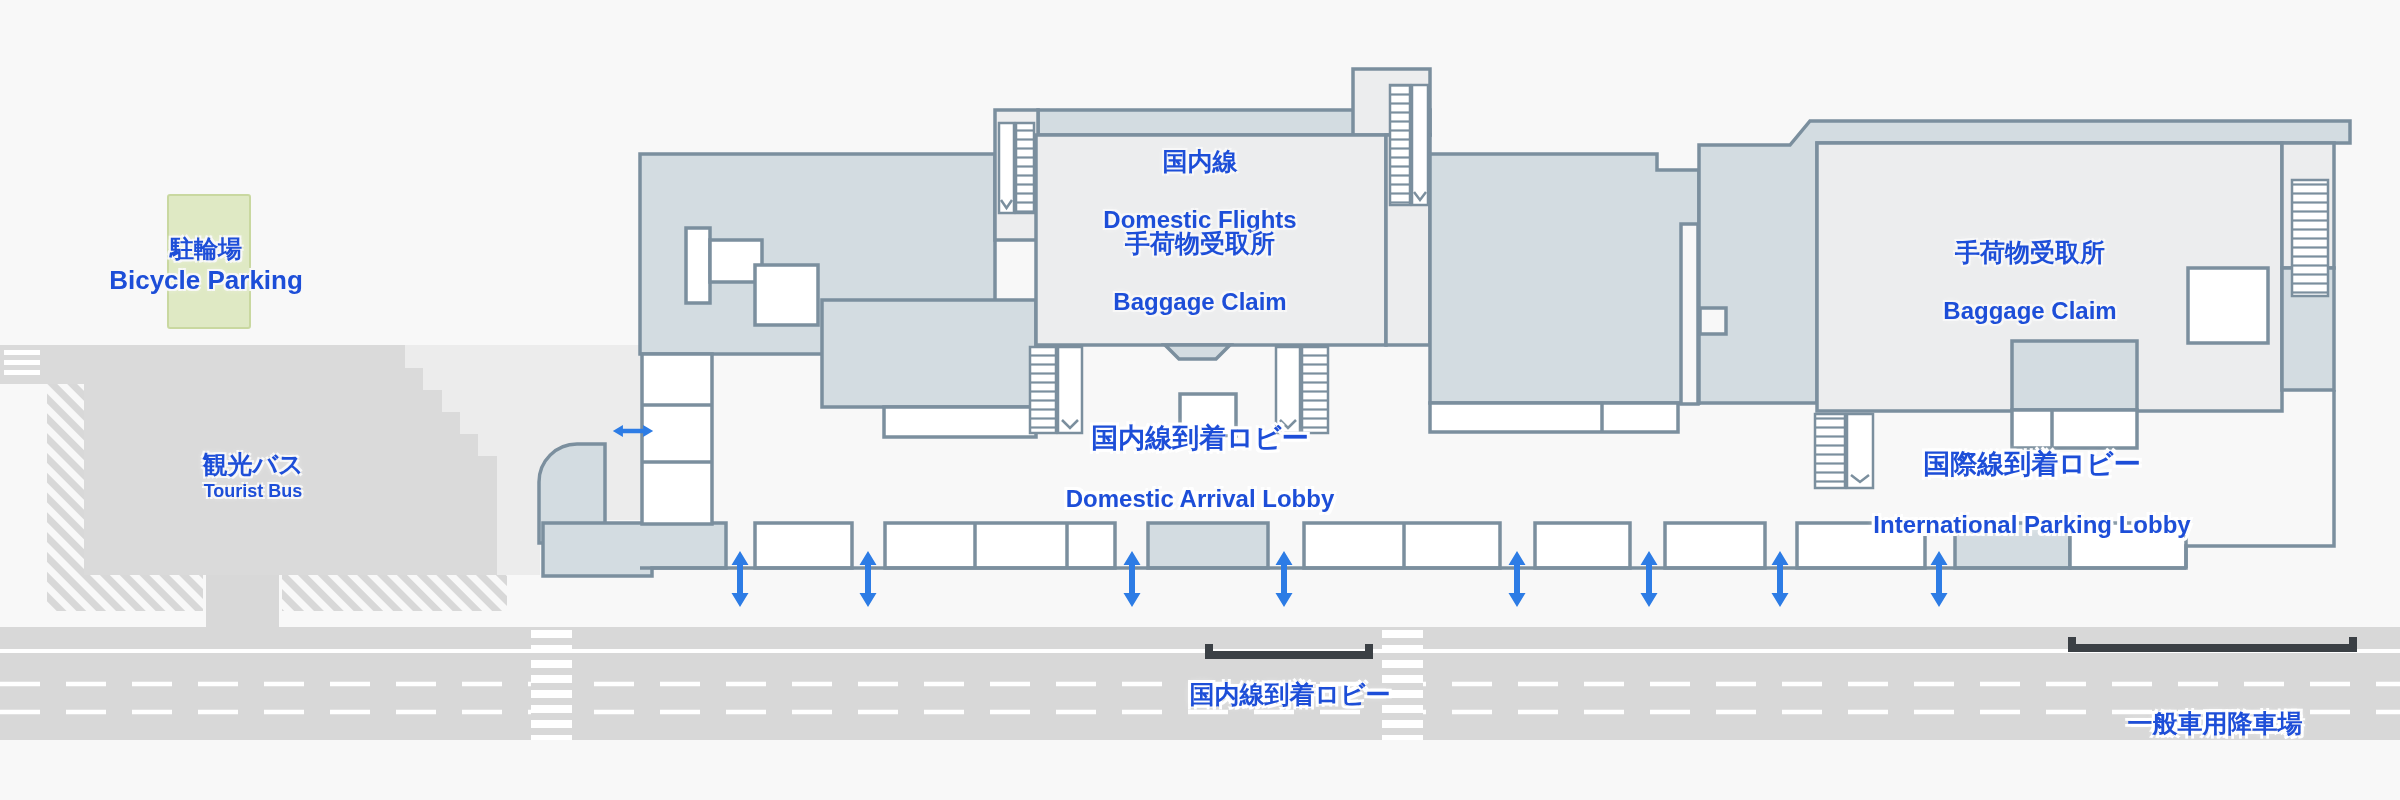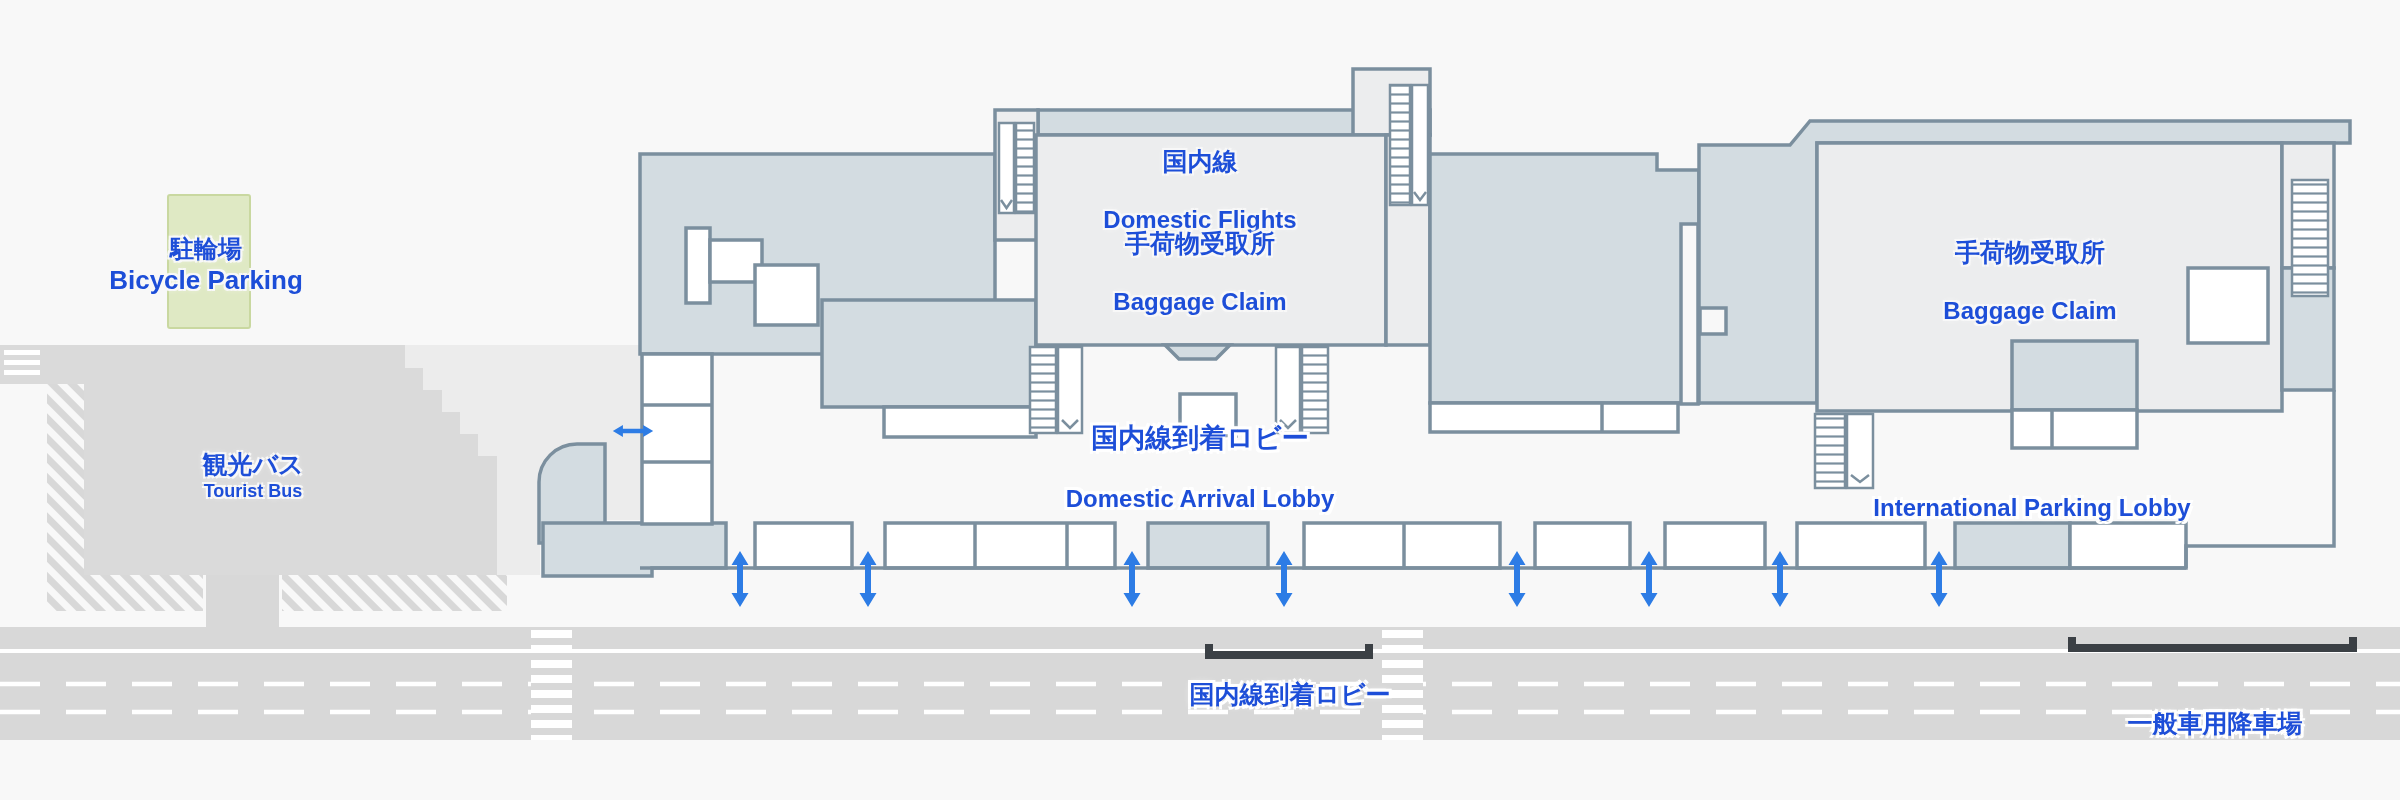--- a/index.html
+++ b/index.html
@@ -184,20 +184,21 @@
   <span class="jp s25">手荷物受取所</span>
   <span class="en s20">Baggage Claim</span>
 </div>
 
 <div class="lbl halo" style="left:1200px;top:468px;">
   <span class="jp s27">国内線到着ロビー</span>
   <span class="en s20">Domestic Arrival Lobby</span>
 </div>
 
 <div class="lbl halo" style="left:2032px;top:494px;">
+  <span class="jp s27">国際線到着ロビー</span>
   <span class="en s20">International Parking Lobby</span>
 </div>
 
 <div class="lbl halo" style="left:1290px;top:695px;">
   <span class="jp s25">国内線到着ロビー</span>
 </div>
 
 <div class="lbl halo" style="left:2215px;top:688px;margin-top:36px;">
   <span class="jp s25">一般車用降車場</span>
 </div>

